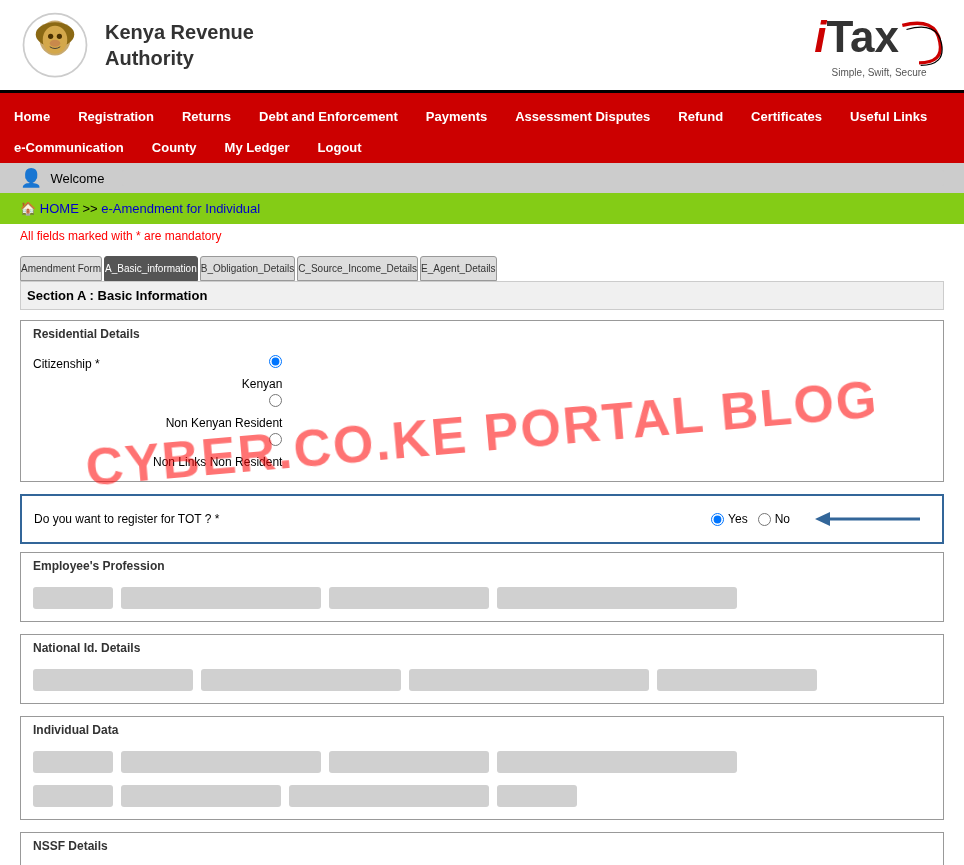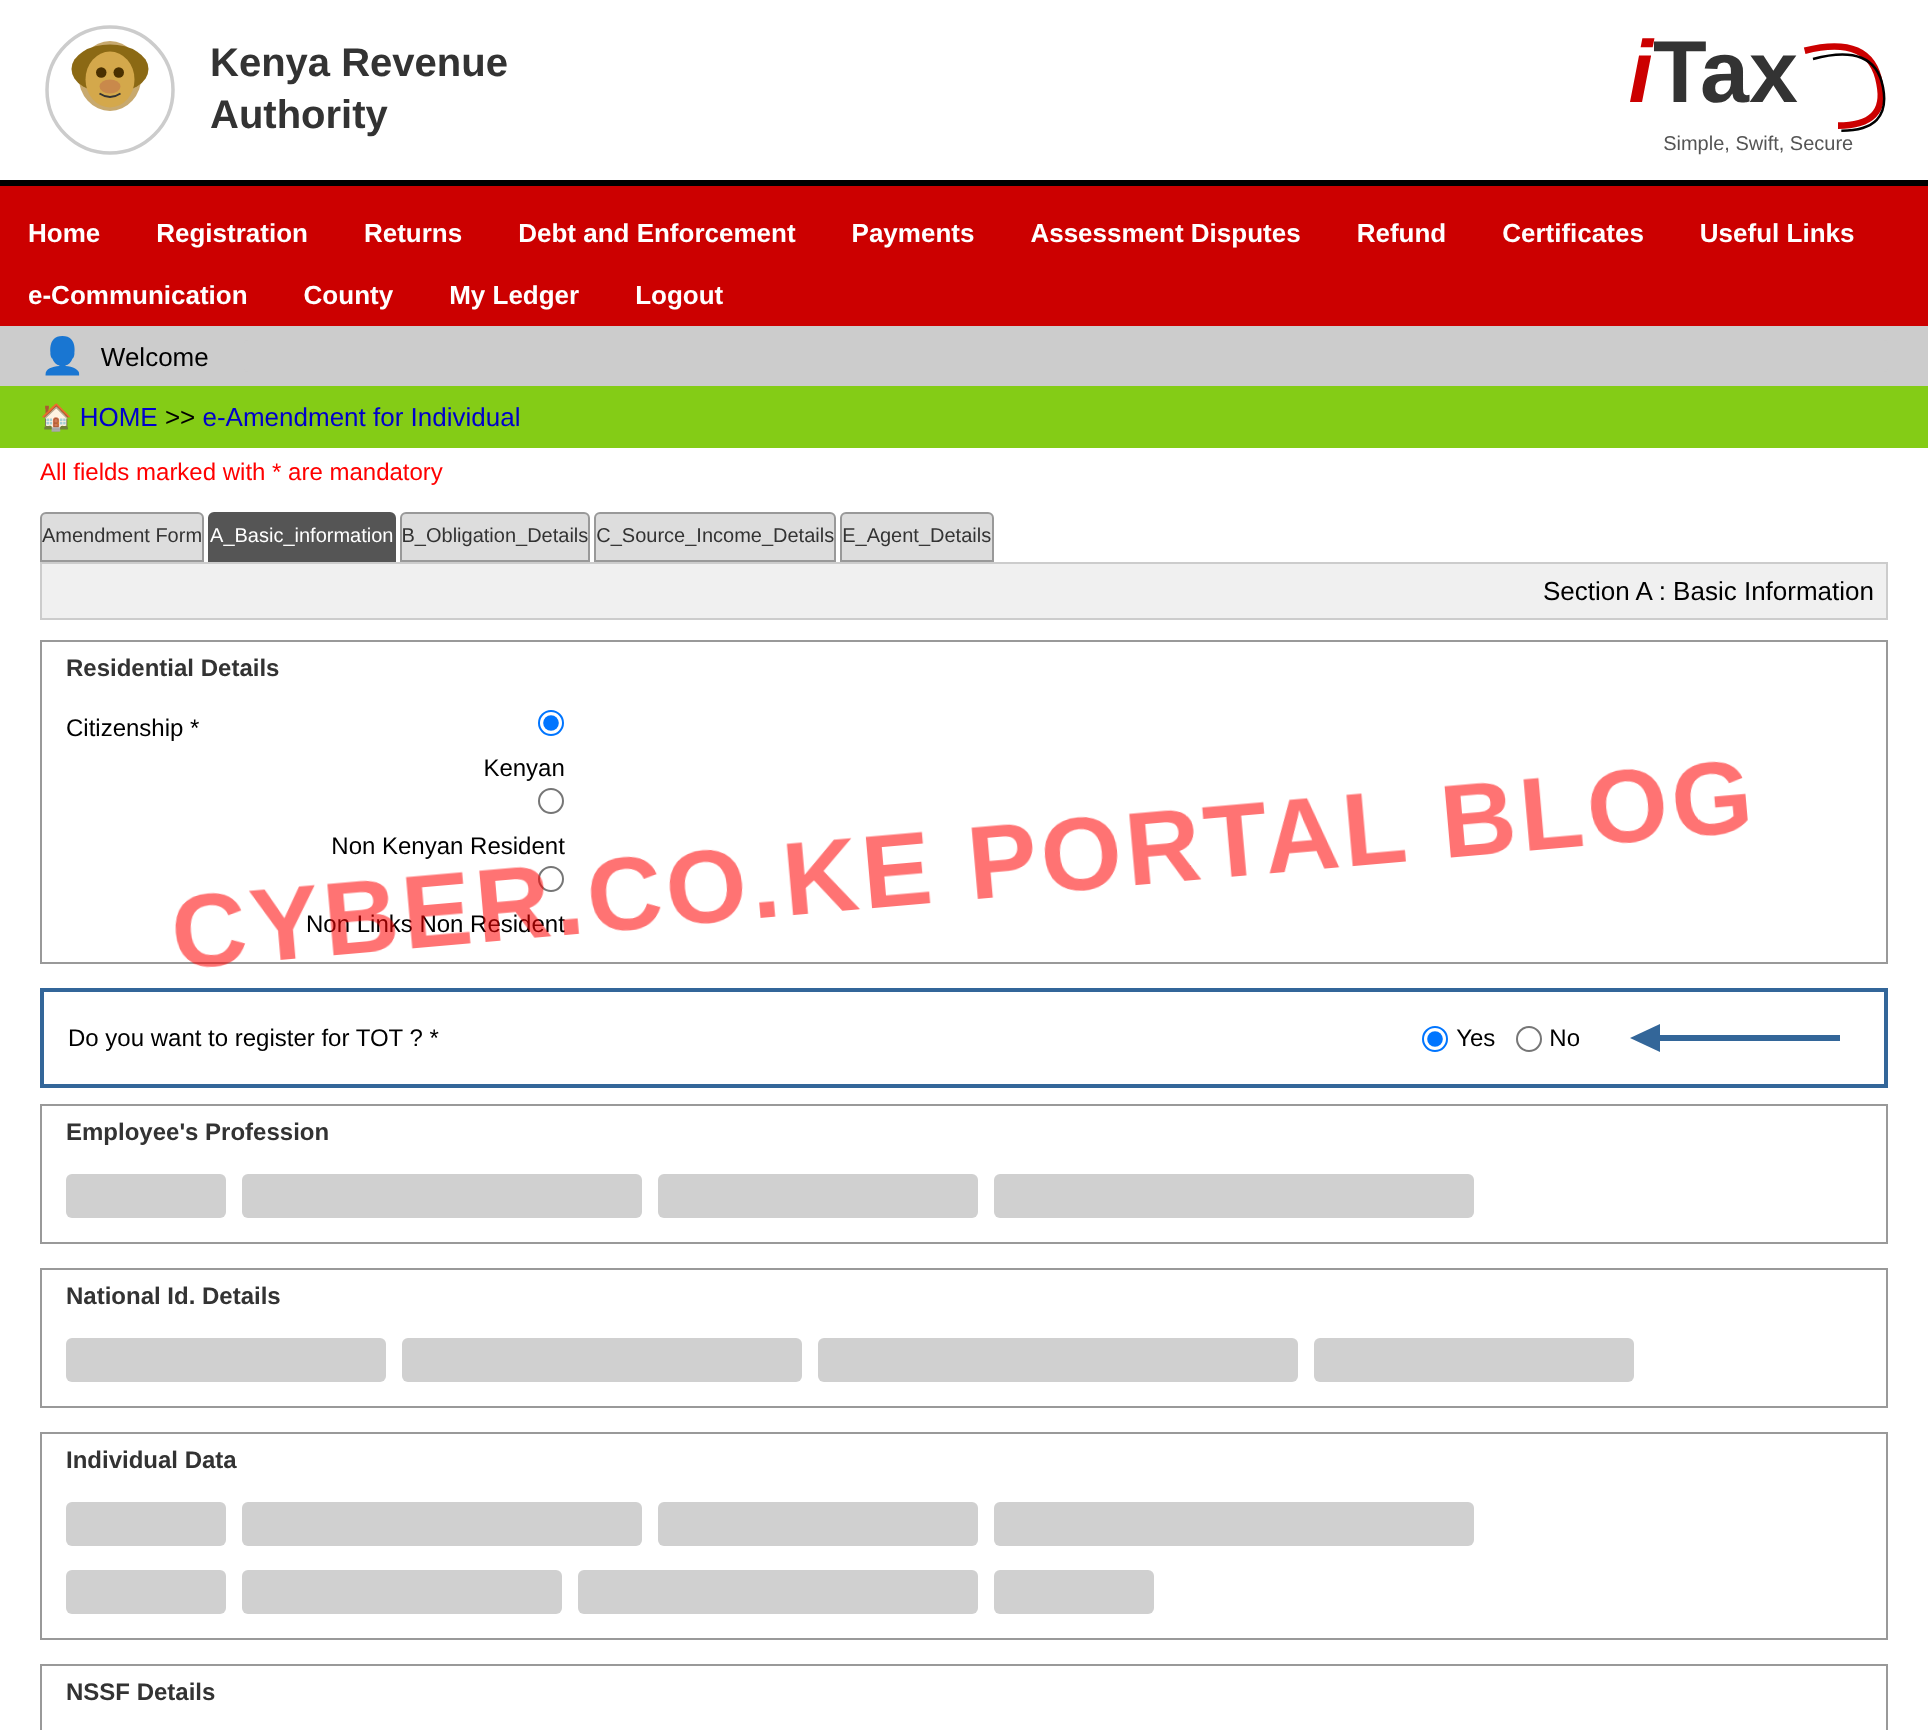--- a/index.html
+++ b/index.html
@@ -28,21 +28,21 @@
 
     
     .mandatory-note { padding: 5px 20px; color: red; font-size: 12px; }
 
     
     .tabs-bar { display: flex; gap: 2px; padding: 8px 20px 0; background: #fff; }
     .tab { padding: 6px 0; font-size: 10px; cursor: pointer; border: 1px solid #999; background: #ddd; color: #333; border-radius: 3px 3px 0 0; }
     .tab.active { background: #555; color: #fff; border-color: #555; }
 
     
-    .section-header { text-align: right; font-weight: normal; font-size: 13px; padding: 6px; background: #f0f0f0; border: 1px solid #ccc; margin: 0 20px; }
+    .section-header { text-align: left; font-weight: bold; font-size: 13px; padding: 6px; background: #f0f0f0; border: 1px solid #ccc; margin: 0 20px; }
 
     
     .form-area { padding: 10px 20px; }
 
     
     .form-section { border: 1px solid #999; margin-bottom: 12px; padding: 6px 12px; position: relative; }
     .form-section-legend { font-weight: bold; font-size: 12px; color: #333; margin-bottom: 8px; }
 
     
     .citizenship-row { display: flex; align-items: flex-start; padding: 6px 0; }

